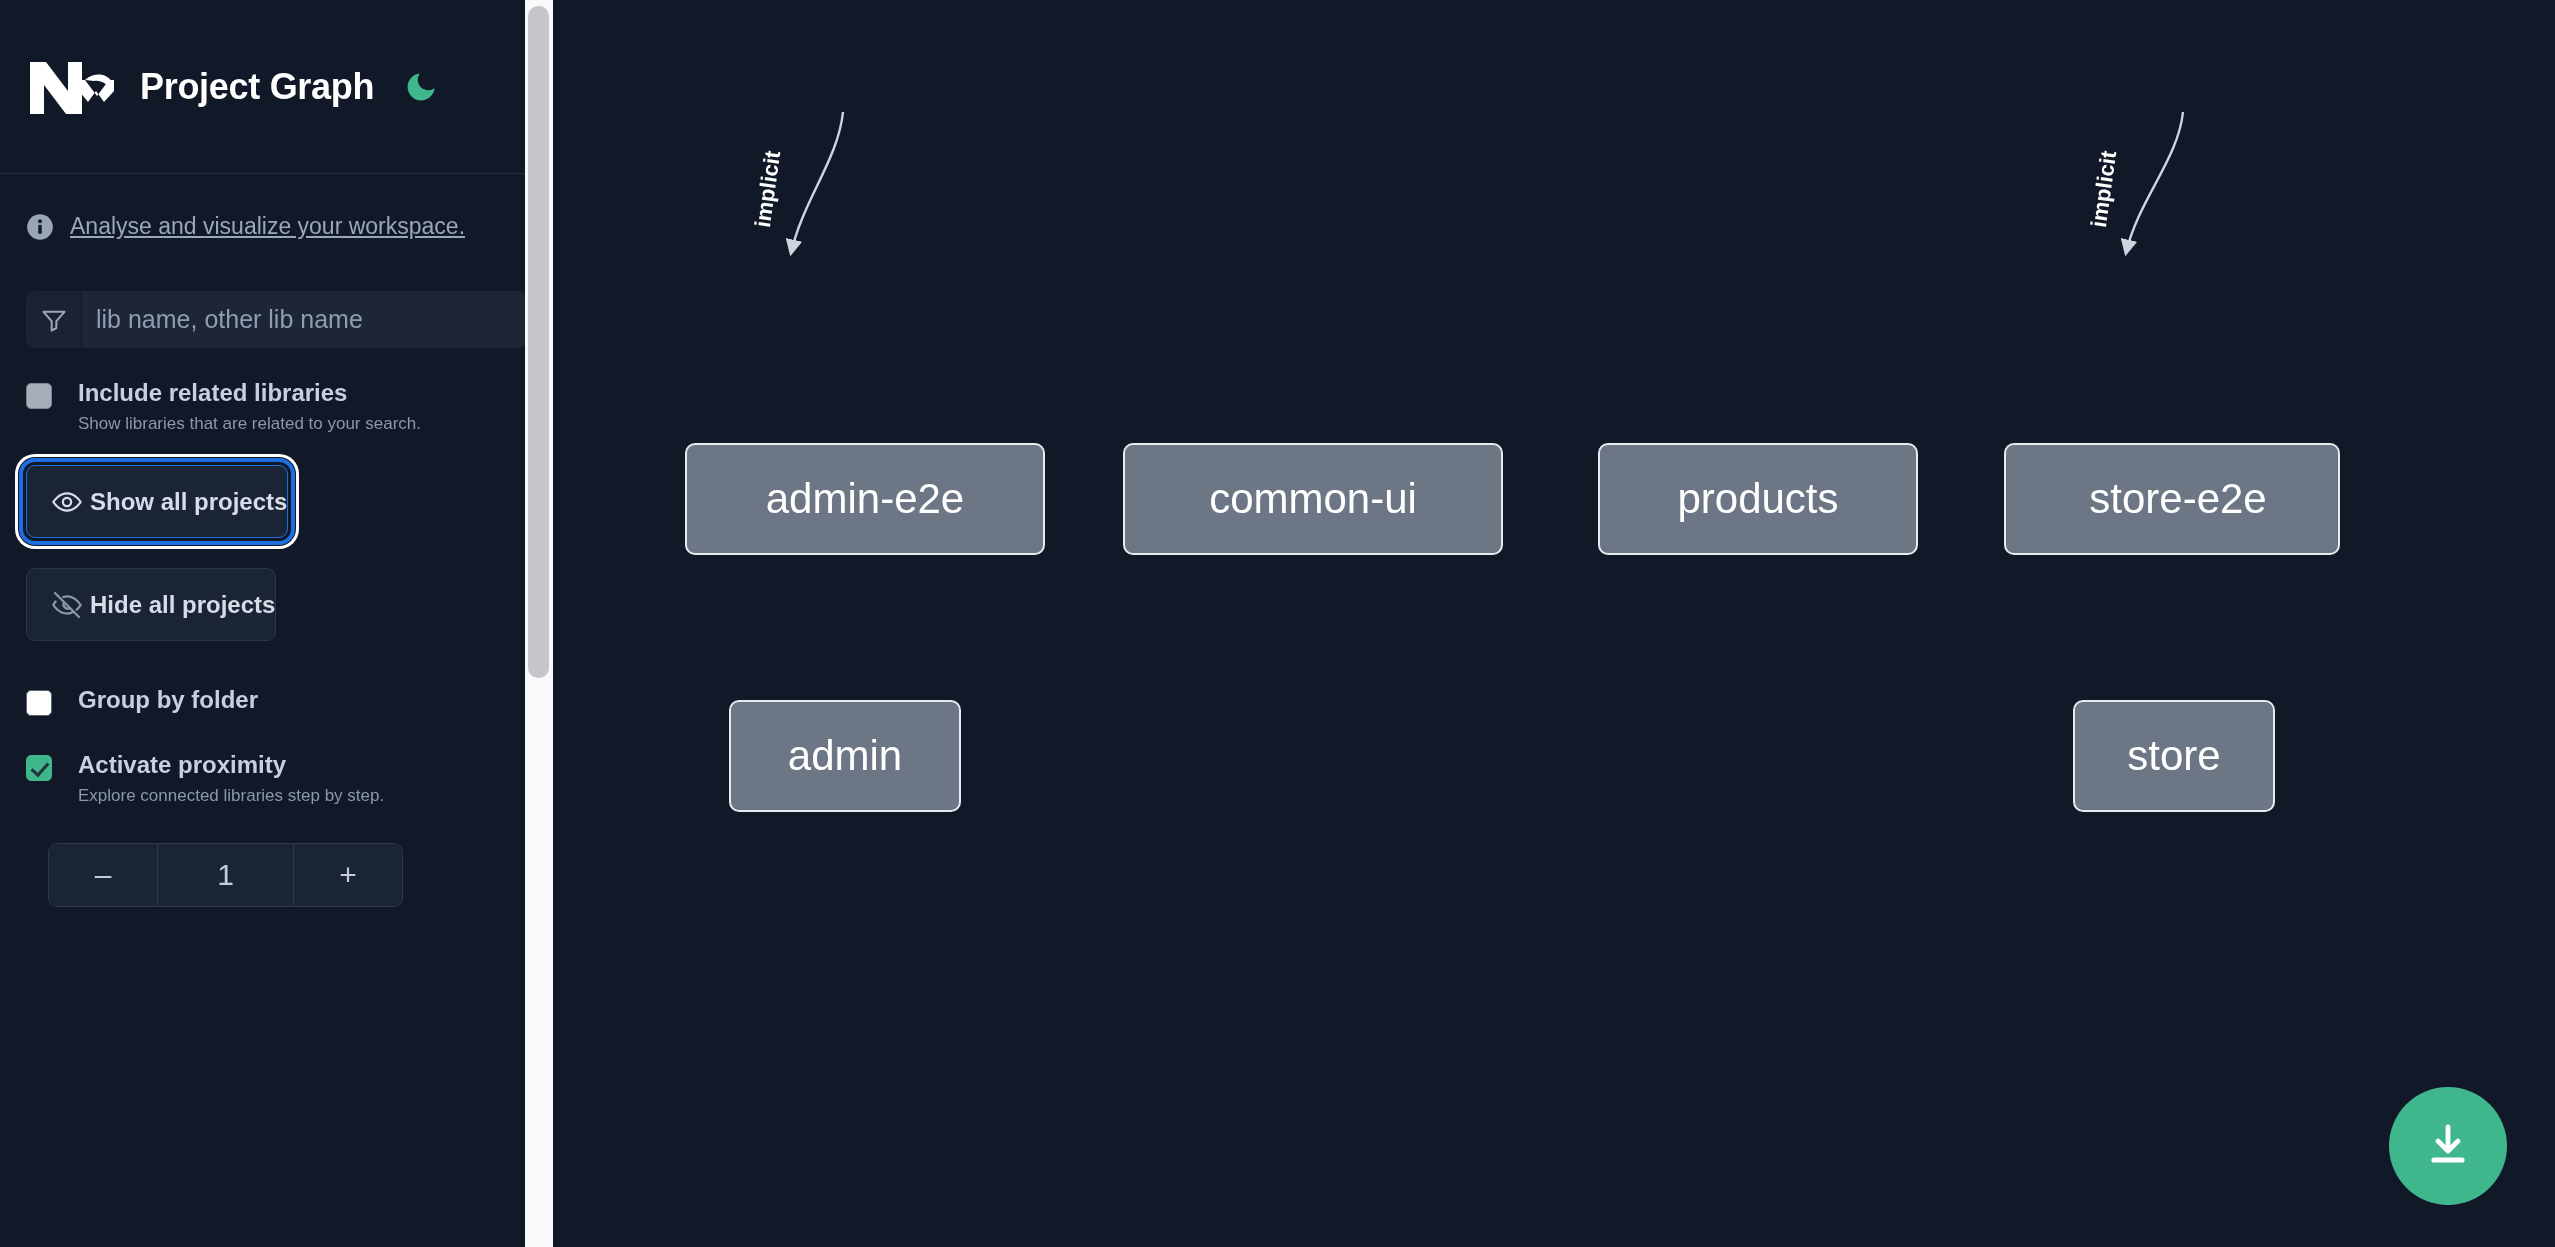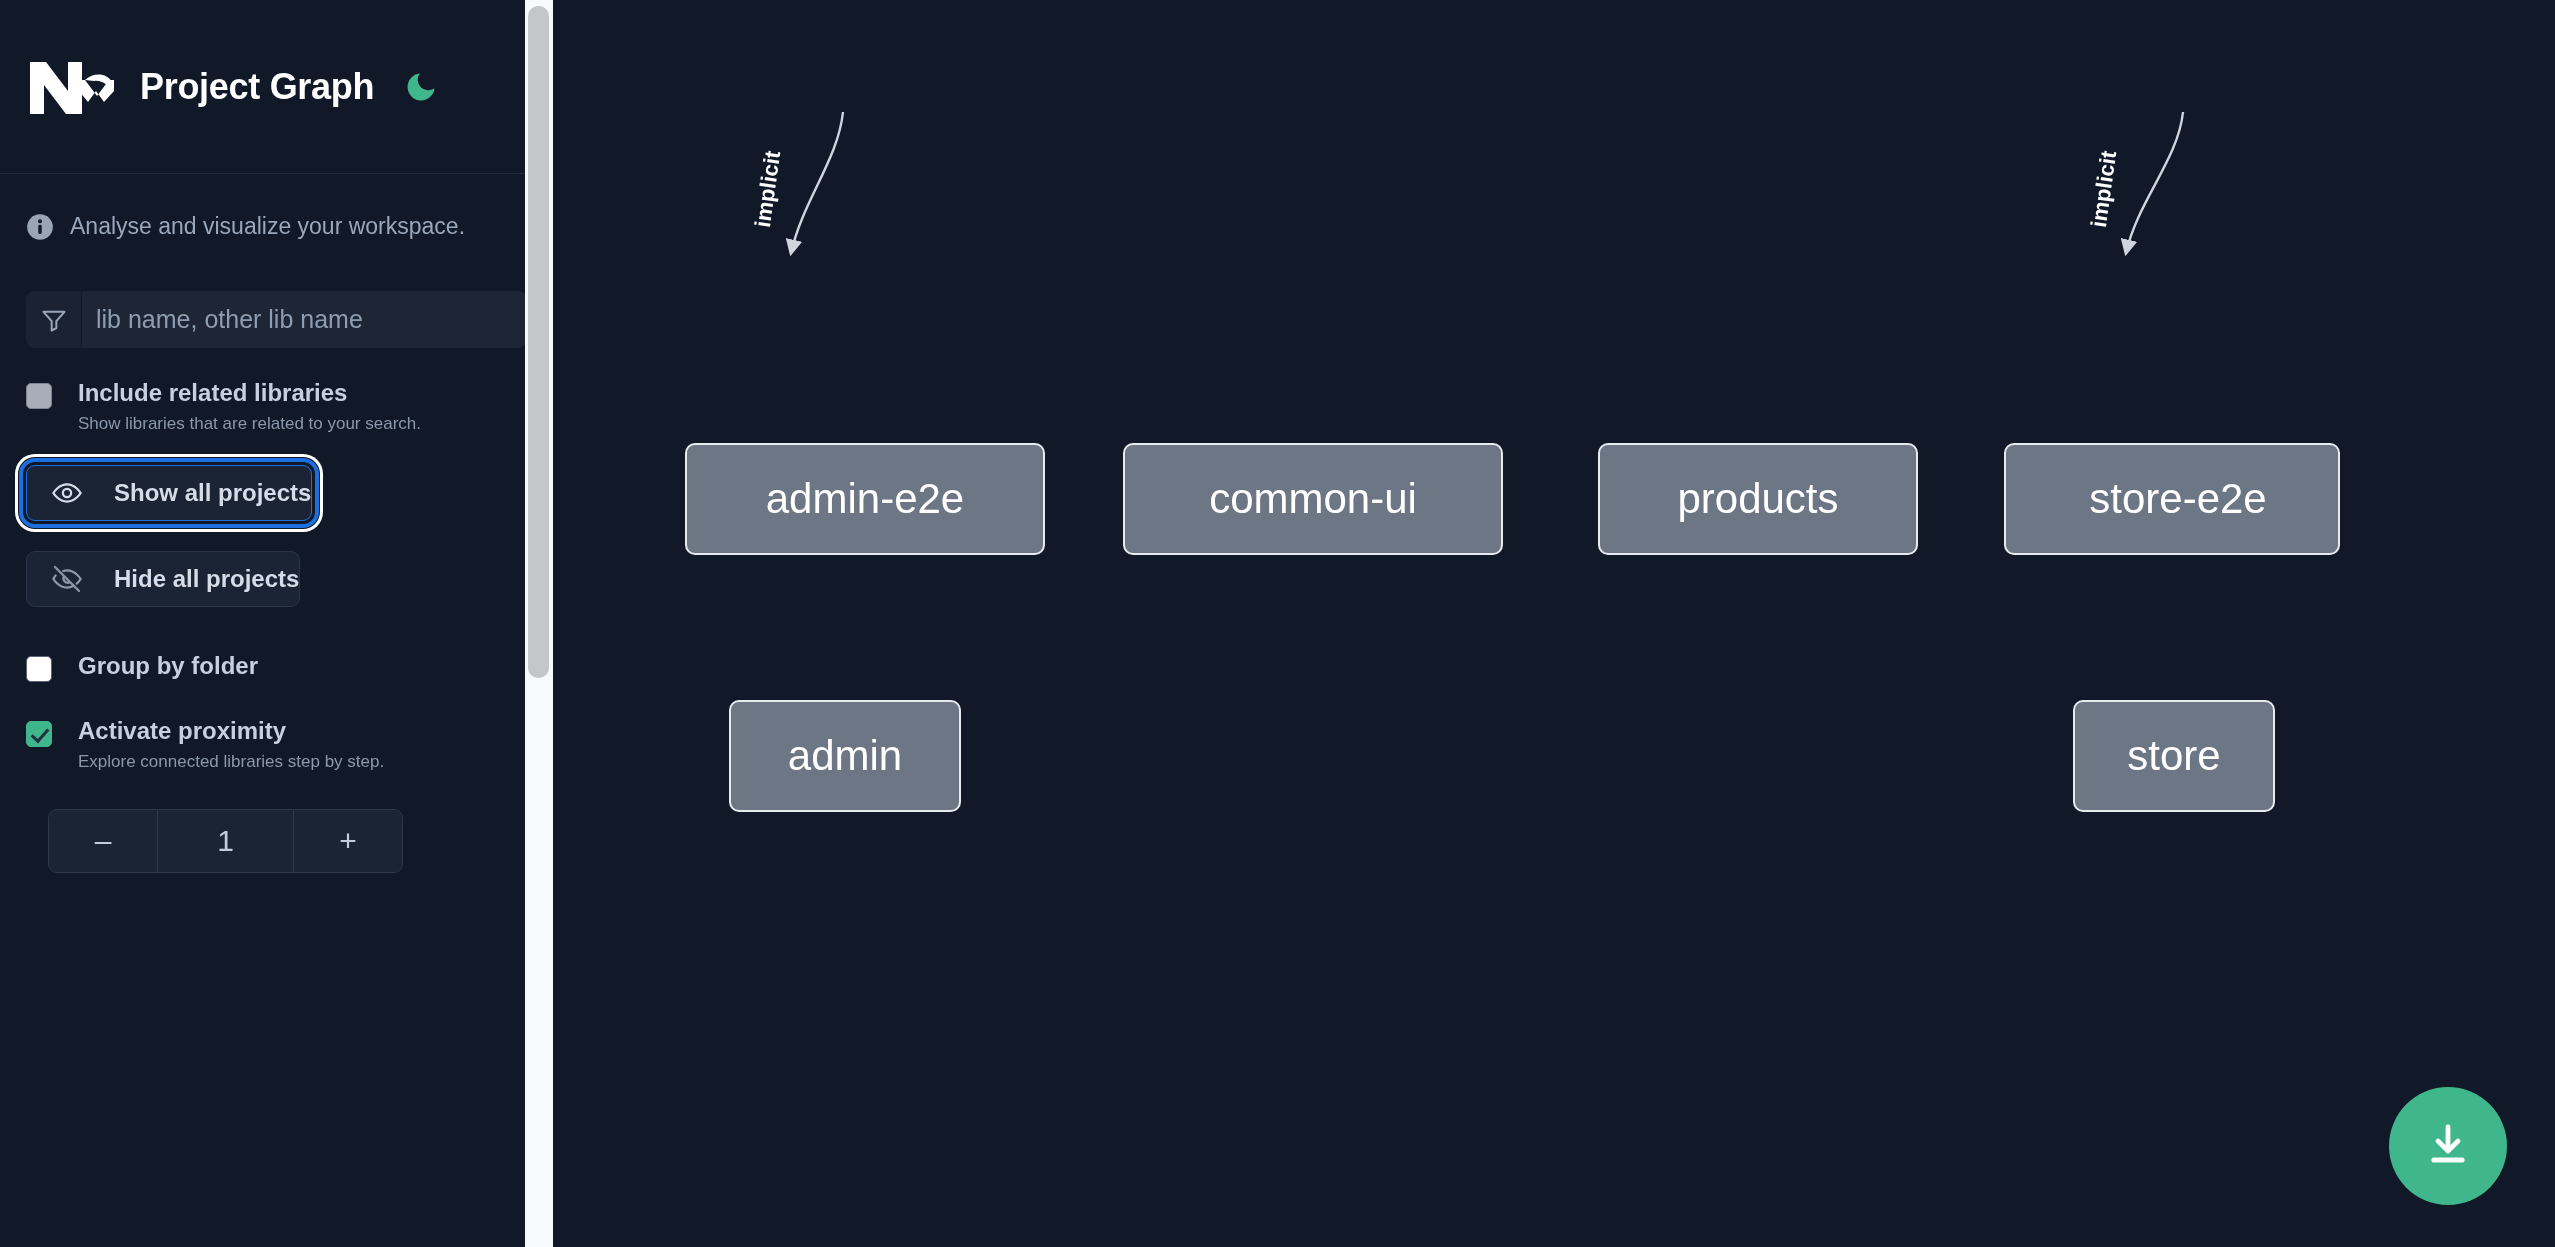--- a/index.html
+++ b/index.html
@@ -36,21 +36,21 @@
     display: flex; align-items: center; justify-content: center;
     cursor: pointer; background: none; border: none;
   }
 
   .sb-body { padding: 0 26px; }
 
   .tagline {
     display: flex; align-items: center; gap: 16px;
     height: 105px;
   }
-  .tagline-text { font-size: 23px; color: #9aa7ba; }
+  .tagline-text { font-size: 23px; color: #9aa7ba; text-decoration: underline; }
   .info-icon { width: 28px; height: 28px; flex: 0 0 28px; display:block; }
 
   
   .filter-row {
     display: flex; align-items: stretch;
     height: 57px; margin-top: 12px;
     background: #1e2636; border-radius: 9px;
     overflow: hidden;
   }
   .filter-icon-box {
@@ -80,22 +80,22 @@
     left: 8px; top: 3px; width: 7px; height: 14px;
     border: solid #22303f; border-width: 0 3.5px 3.5px 0;
     transform: rotate(42deg);
   }
   .chk-texts { flex: 1; }
   .chk-title { font-size: 24px; font-weight: 700; color: #c6d0de; line-height: 1.28; }
   .chk-desc  { font-size: 17px; color: #8b98ab; line-height: 1.38; margin-top: 3px; }
 
   
   .btn {
-    display: flex; align-items: center; gap: 31px;
-    height: 56px; margin-top: 30px;
+    display: flex; align-items: center; gap: 7px;
+    height: 73px; margin-top: 30px;
     padding-left: 24px;
     border-radius: 9px;
     background: #1b2434;
     border: 1px solid #2b3purposely;
     border: 1px solid #2b3547;
     color: #d6dde8; font-size: 24px; font-weight: 700;
     cursor: pointer;
     font-family: "Liberation Sans", sans-serif;
   }
   .btn.focused {

